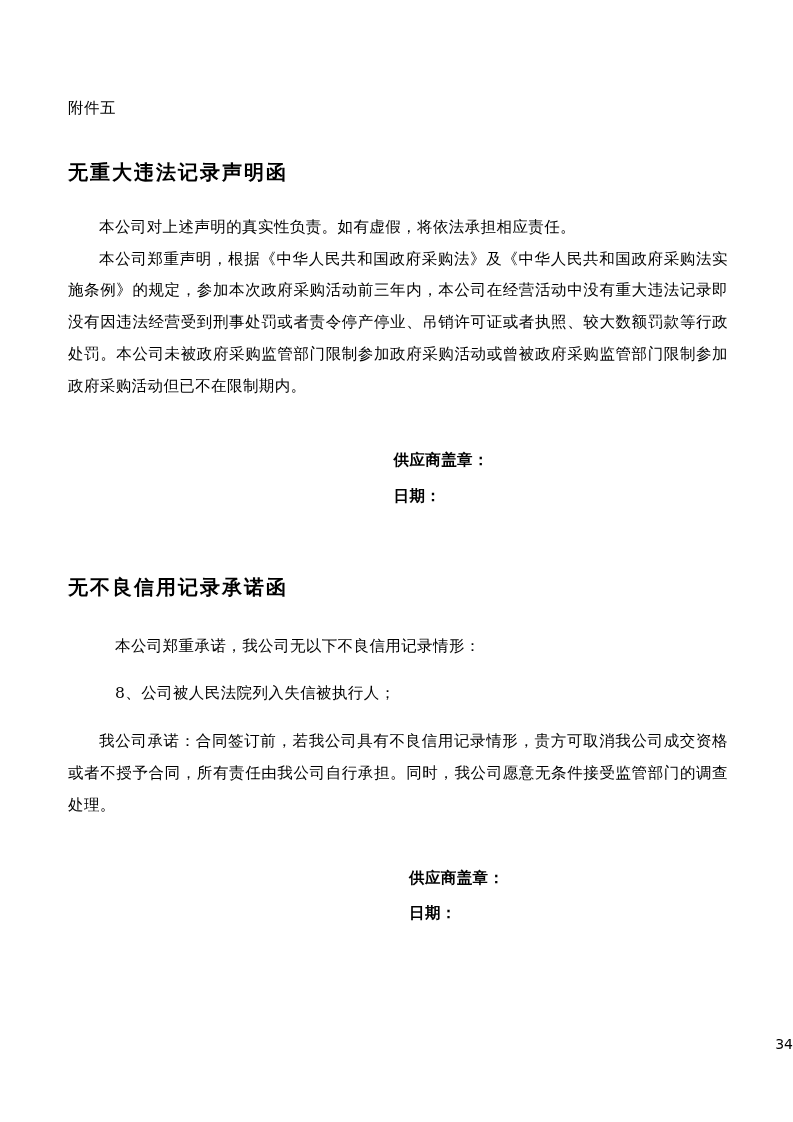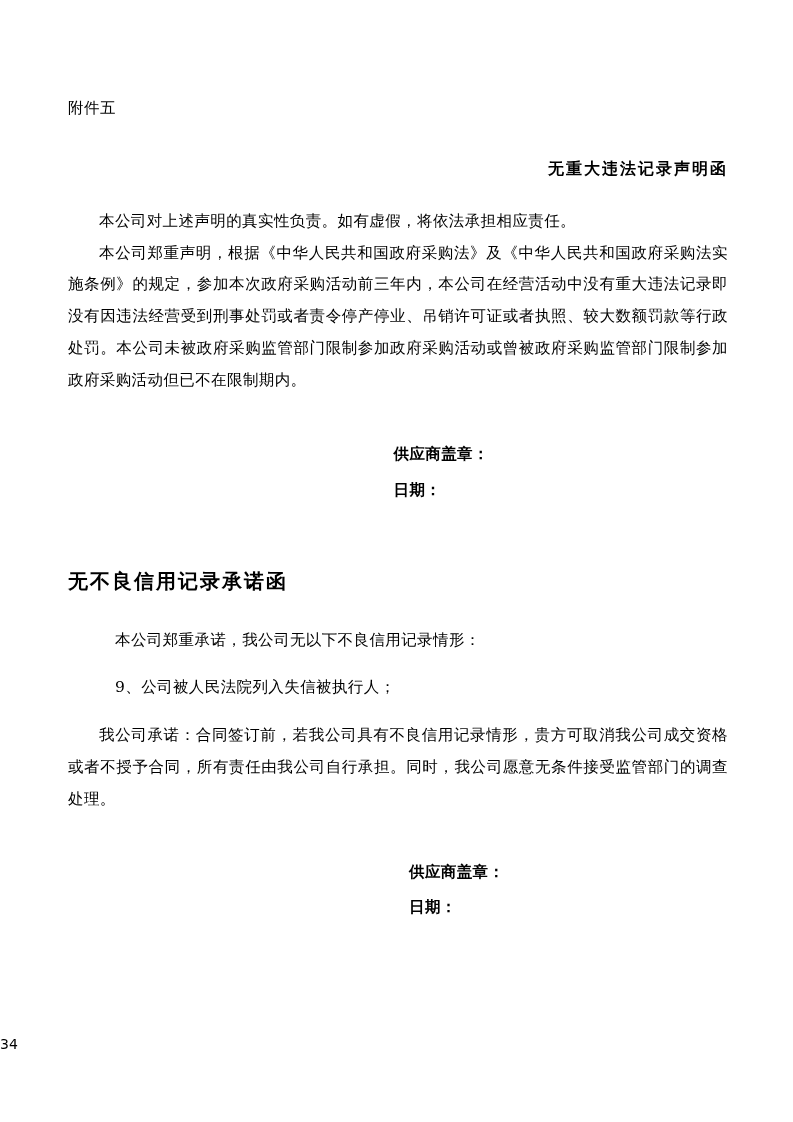--- a/index.html
+++ b/index.html
@@ -23,22 +23,22 @@
     left: 68px;
     top: 96px;
     width: 660px;
   }
   .attachment-label {
     font-size: 15.5px;
     line-height: 1.6;
     letter-spacing: 0.5px;
   }
   .doc-title {
-    text-align: right;
-    font-size: 16px;
+    text-align: left;
+    font-size: 20px;
     font-weight: bold;
     letter-spacing: 2px;
     margin-top: 38px;
     margin-bottom: 26px;
     font-family: "DejaVu Sans", "Liberation Sans", sans-serif;
   }
   .doc-title-2 {
     text-align: left;
     font-size: 20px;
     font-weight: bold;
@@ -81,21 +81,21 @@
   }
   .sign-line {
     white-space: nowrap;
     font-weight: bold;
   }
   .page-number {
     position: absolute;
     left: 0;
     right: 0;
     top: 1036px;
-    text-align: left;
+    text-align: right;
     font-size: 14px;
     font-family: "DejaVu Sans", "Liberation Sans", sans-serif;
   }
 </style>
 </head>
 <body>
 
 <div class="page">
 
   <div class="content">
@@ -110,21 +110,21 @@
 
     <div class="sign-block">
       <div class="sign-line">供应商盖章：</div>
       <div class="sign-line">日期：</div>
     </div>
 
     <div class="doc-title-2">无不良信用记录承诺函</div>
 
     <p class="list-item">本公司郑重承诺，我公司无以下不良信用记录情形：</p>
 
-    <p class="list-item">9、公司被人民法院列入失信被执行人；</p>
+    <p class="list-item">8、公司被人民法院列入失信被执行人；</p>
 
     <p class="body-text indent">我公司承诺：合同签订前，若我公司具有不良信用记录情形，贵方可取消我公司成交资格或者不授予合同，所有责任由我公司自行承担。同时，我公司愿意无条件接受监管部门的调查处理。</p>
 
     <div class="sign-block-2">
       <div class="sign-line">供应商盖章：</div>
       <div class="sign-line">日期：</div>
     </div>
 
   </div>
 

